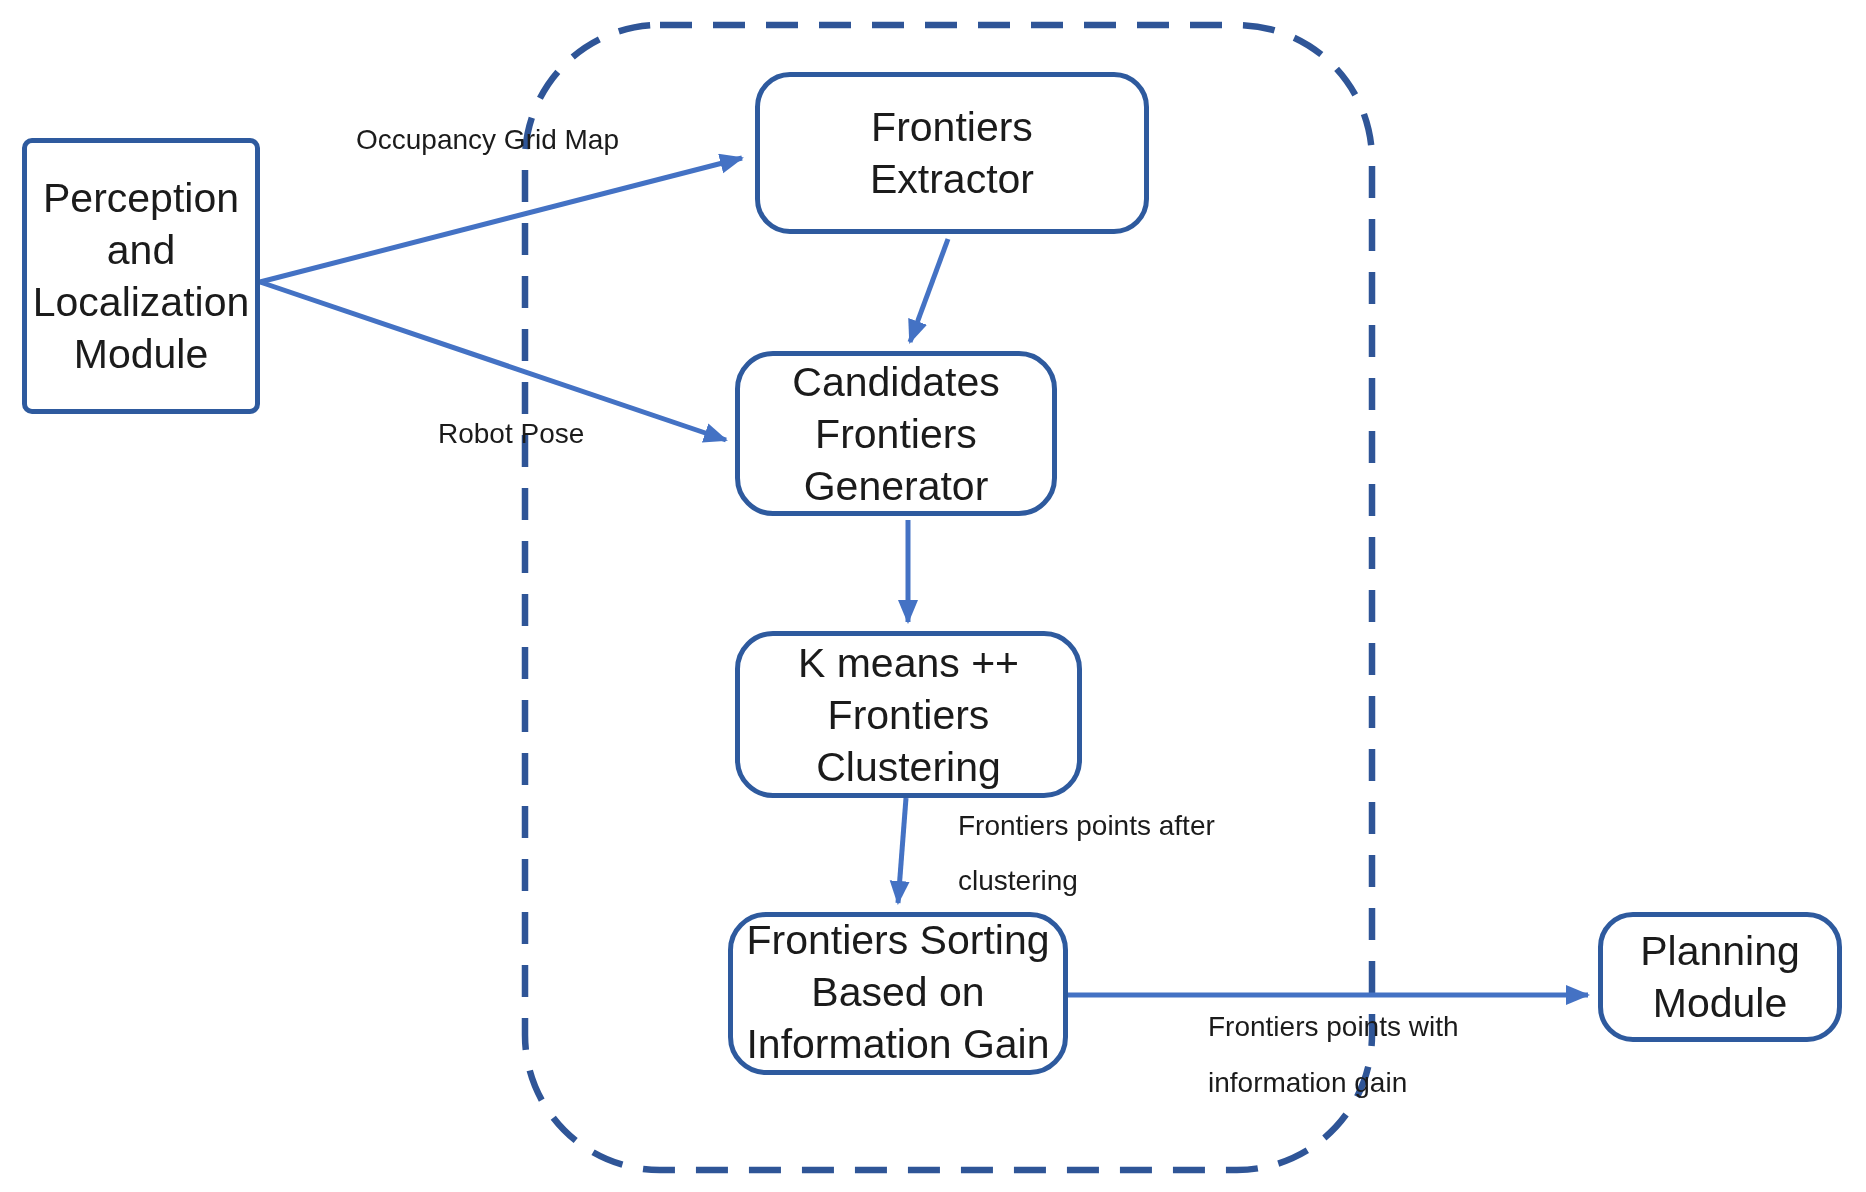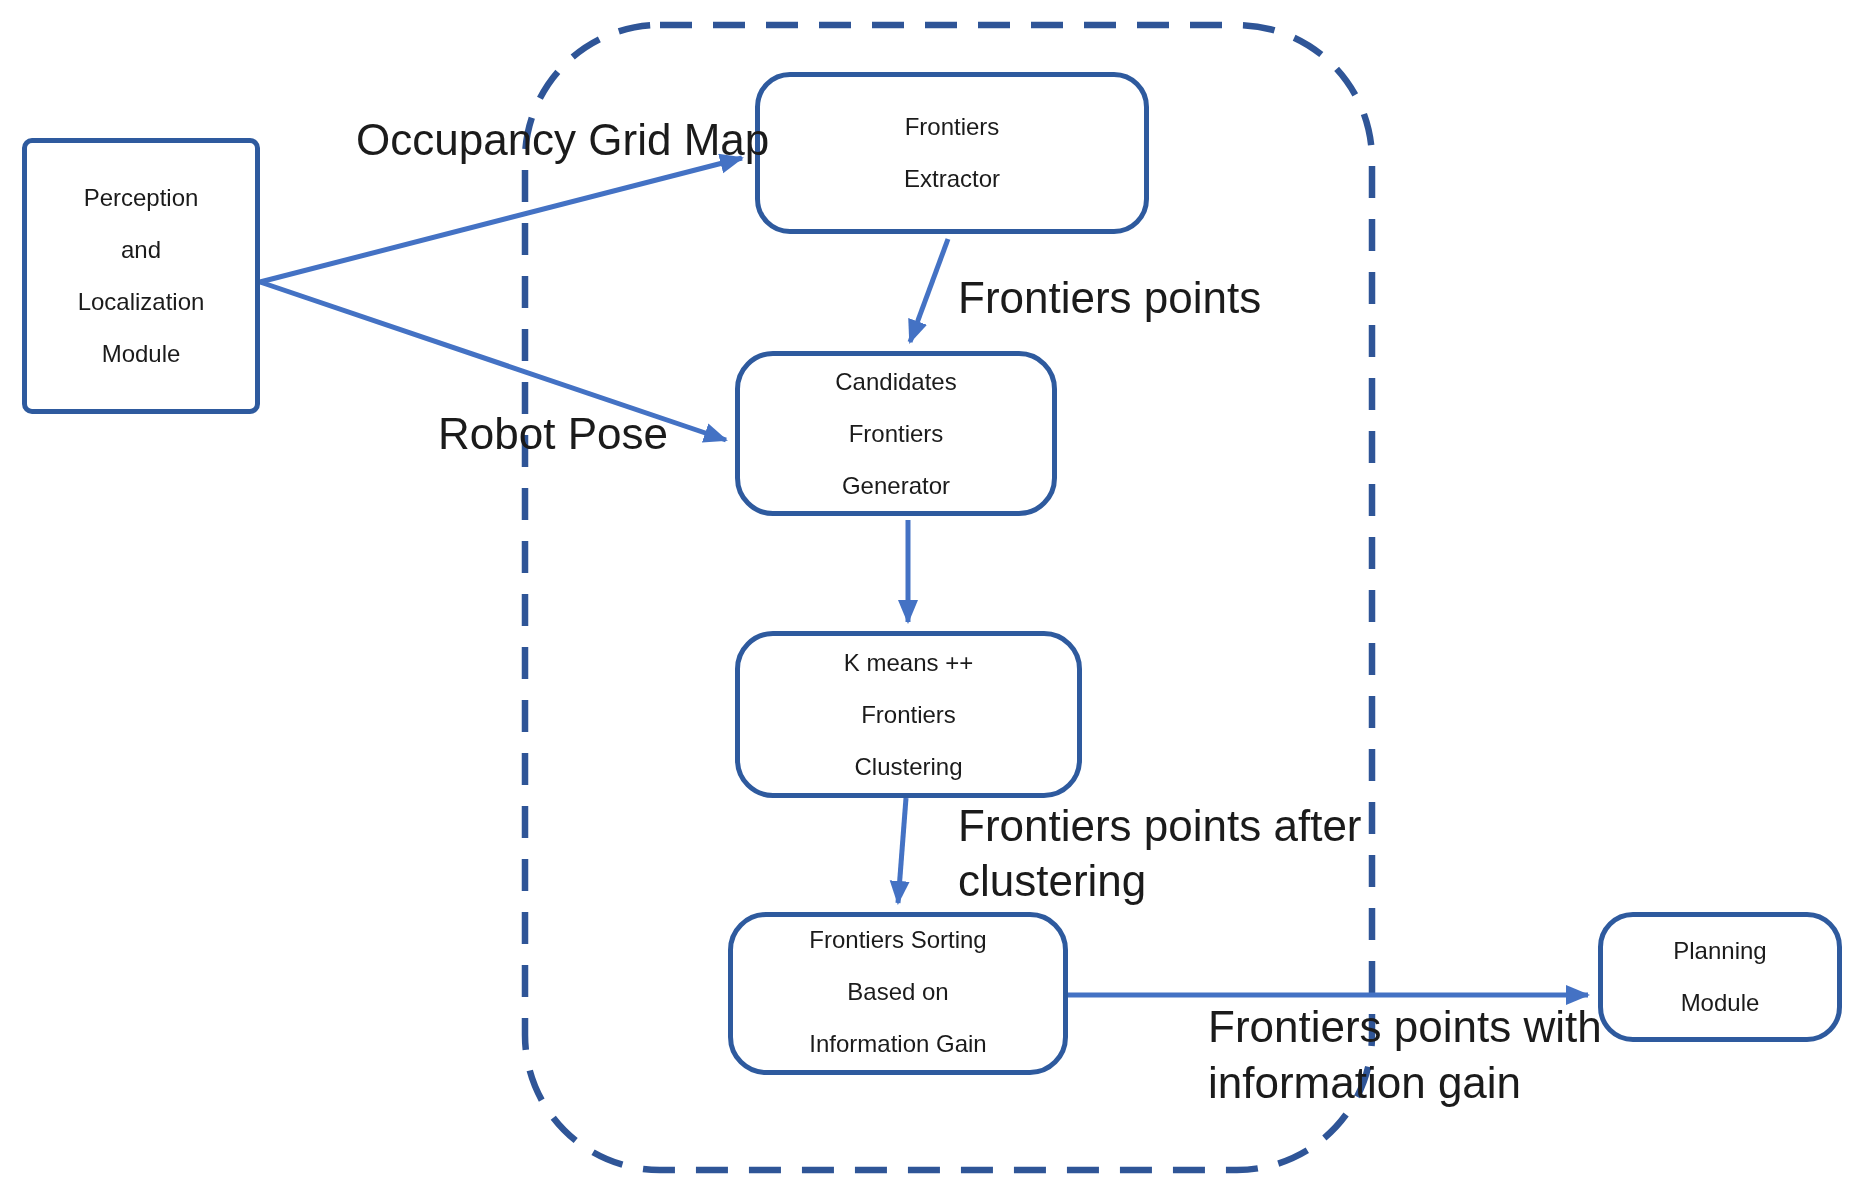--- a/index.html
+++ b/index.html
@@ -18,33 +18,33 @@
     color:var(--text);
     overflow:hidden;
   }
   #wires{position:absolute;left:0;top:0;width:1866px;height:1192px;}
   .node{
     position:absolute;
     border:5px solid var(--box-border);
     background:var(--bg);
     display:flex;align-items:center;justify-content:center;
     text-align:center;
-    font-size:24px;line-height:52px;
+    font-size:41px;line-height:52px;
     white-space:pre-line;
     box-sizing:border-box;
   }
   .node-perception{left:22px;top:138px;width:238px;height:276px;border-radius:10px;}
   .node-extractor {left:755px;top:72px;width:394px;height:162px;border-radius:35px;}
   .node-candidates{left:735px;top:351px;width:322px;height:165px;border-radius:38px;}
   .node-kmeans    {left:735px;top:631px;width:347px;height:167px;border-radius:38px;}
   .node-sorting   {left:728px;top:912px;width:340px;height:163px;border-radius:38px;align-items:flex-end;}
   .node-planning  {left:1598px;top:912px;width:244px;height:130px;border-radius:35px;}
   .edge-label{
     position:absolute;
-    font-size:44px;line-height:55px;
+    font-size:28px;line-height:55px;
     white-space:pre-line;
     color:var(--text);
   }
   .lbl-occupancy{left:356px;top:112px;}
   .lbl-robot-pose{left:438px;top:406px;}
   .lbl-frontiers-points{left:958px;top:270px;}
   .lbl-with-yaw{left:958px;top:540px;}
   .lbl-after-clustering{left:958px;top:798px;}
   .lbl-info-gain{left:1208px;top:999px;line-height:56px;}
 </style>
@@ -100,19 +100,18 @@
 Information Gain</span>
   </div>
 
   <div class="node node-planning">
     <span>Planning
 Module</span>
   </div>
 
   <div class="edge-label lbl-occupancy">Occupancy Grid Map</div>
   <div class="edge-label lbl-robot-pose">Robot Pose</div>
-  <div class="edge-label lbl-frontiers-points">Frontiers points</div>
   <div class="edge-label lbl-after-clustering">Frontiers points after
 clustering</div>
   <div class="edge-label lbl-info-gain">Frontiers points with
 information gain</div>
 
 </div>
 
 </body></html>

